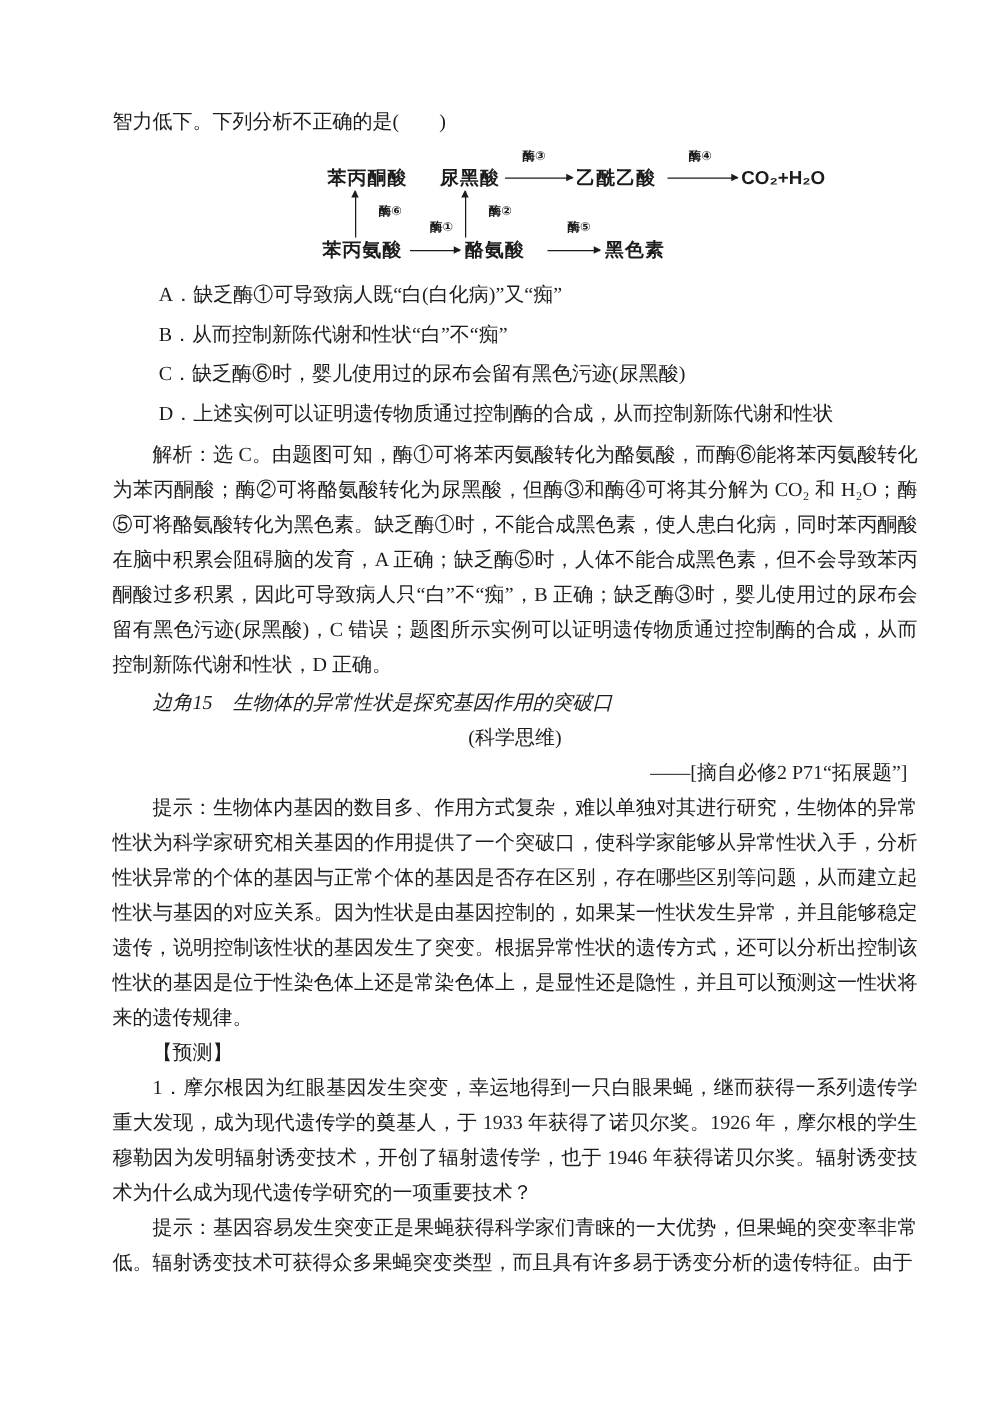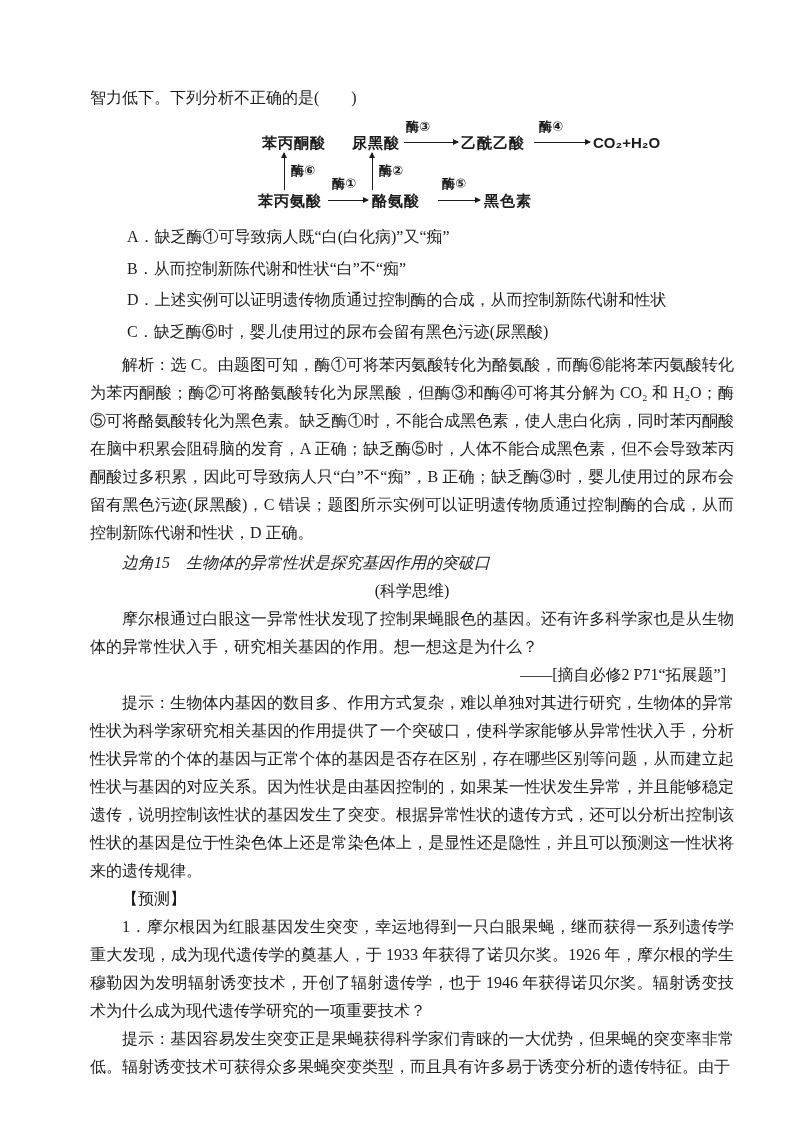--- a/index.html
+++ b/index.html
@@ -51,23 +51,24 @@
     line-height: 1.15;
     font-family: "Liberation Sans", "DejaVu Sans", sans-serif;
   }
   .node {
     position: absolute;
     white-space: nowrap;
     letter-spacing: 1px;
   }
   .enz {
     position: absolute;
-    font-size: 13px;
+    font-size: 10px;
     white-space: nowrap;
     letter-spacing: 0;
+    margin-left: 12px;
   }
   .harrow {
     position: absolute;
     height: 0;
     border-top: 1.4px solid #1c1c1c;
   }
   .harrow::after {
     content: "";
     position: absolute;
     right: -1px;
@@ -121,29 +122,28 @@
     <div class="harrow" style="left:70px; top:80px; width:40px;"></div>
     <span class="node" style="left:114px; top:72px;">酪氨酸</span>
     <span class="enz" style="left:184px; top:57px;">酶⑤</span>
     <div class="harrow" style="left:180px; top:80px; width:42px;"></div>
     <span class="node" style="left:226px; top:72px;">黑色素</span>
   </div>
 
   <div class="options">
     <p class="option">A．缺乏酶①可导致病人既“白(白化病)”又“痴”</p>
     <p class="option">B．从而控制新陈代谢和性状“白”不“痴”</p>
+    <p class="option">C．缺乏酶⑥时，婴儿使用过的尿布会留有黑色污迹(尿黑酸)</p>
     <p class="option">D．上述实例可以证明遗传物质通过控制酶的合成，从而控制新陈代谢和性状</p>
-    <p class="option">C．缺乏酶⑥时，婴儿使用过的尿布会留有黑色污迹(尿黑酸)</p>
   </div>
 
   <p class="para">解析：选 C。由题图可知，酶①可将苯丙氨酸转化为酪氨酸，而酶⑥能将苯丙氨酸转化为苯丙酮酸；酶②可将酪氨酸转化为尿黑酸，但酶③和酶④可将其分解为 CO₂ 和 H₂O；酶⑤可将酪氨酸转化为黑色素。缺乏酶①时，不能合成黑色素，使人患白化病，同时苯丙酮酸在脑中积累会阻碍脑的发育，A 正确；缺乏酶⑤时，人体不能合成黑色素，但不会导致苯丙酮酸过多积累，因此可导致病人只“白”不“痴”，B 正确；缺乏酶③时，婴儿使用过的尿布会留有黑色污迹(尿黑酸)，C 错误；题图所示实例可以证明遗传物质通过控制酶的合成，从而控制新陈代谢和性状，D 正确。</p>
 
   <p class="para heading">边角15　生物体的异常性状是探究基因作用的突破口</p>
   <p class="para centered">(科学思维)</p>
-  <p class="para">摩尔根通过白眼这一异常性状发现了控制果蝇眼色的基因。还有许多科学家也是从生物体的异常性状入手，研究相关基因的作用。想一想这是为什么？</p>
   <p class="para right">——[摘自必修2 P71“拓展题”]</p>
   <p class="para">提示：生物体内基因的数目多、作用方式复杂，难以单独对其进行研究，生物体的异常性状为科学家研究相关基因的作用提供了一个突破口，使科学家能够从异常性状入手，分析性状异常的个体的基因与正常个体的基因是否存在区别，存在哪些区别等问题，从而建立起性状与基因的对应关系。因为性状是由基因控制的，如果某一性状发生异常，并且能够稳定遗传，说明控制该性状的基因发生了突变。根据异常性状的遗传方式，还可以分析出控制该性状的基因是位于性染色体上还是常染色体上，是显性还是隐性，并且可以预测这一性状将来的遗传规律。</p>
 
   <p class="para">【预测】</p>
   <p class="para">1．摩尔根因为红眼基因发生突变，幸运地得到一只白眼果蝇，继而获得一系列遗传学重大发现，成为现代遗传学的奠基人，于 1933 年获得了诺贝尔奖。1926 年，摩尔根的学生穆勒因为发明辐射诱变技术，开创了辐射遗传学，也于 1946 年获得诺贝尔奖。辐射诱变技术为什么成为现代遗传学研究的一项重要技术？</p>
   <p class="para">提示：基因容易发生突变正是果蝇获得科学家们青睐的一大优势，但果蝇的突变率非常低。辐射诱变技术可获得众多果蝇突变类型，而且具有许多易于诱变分析的遗传特征。由于</p>
 
 </div>
 
 </body></html>

